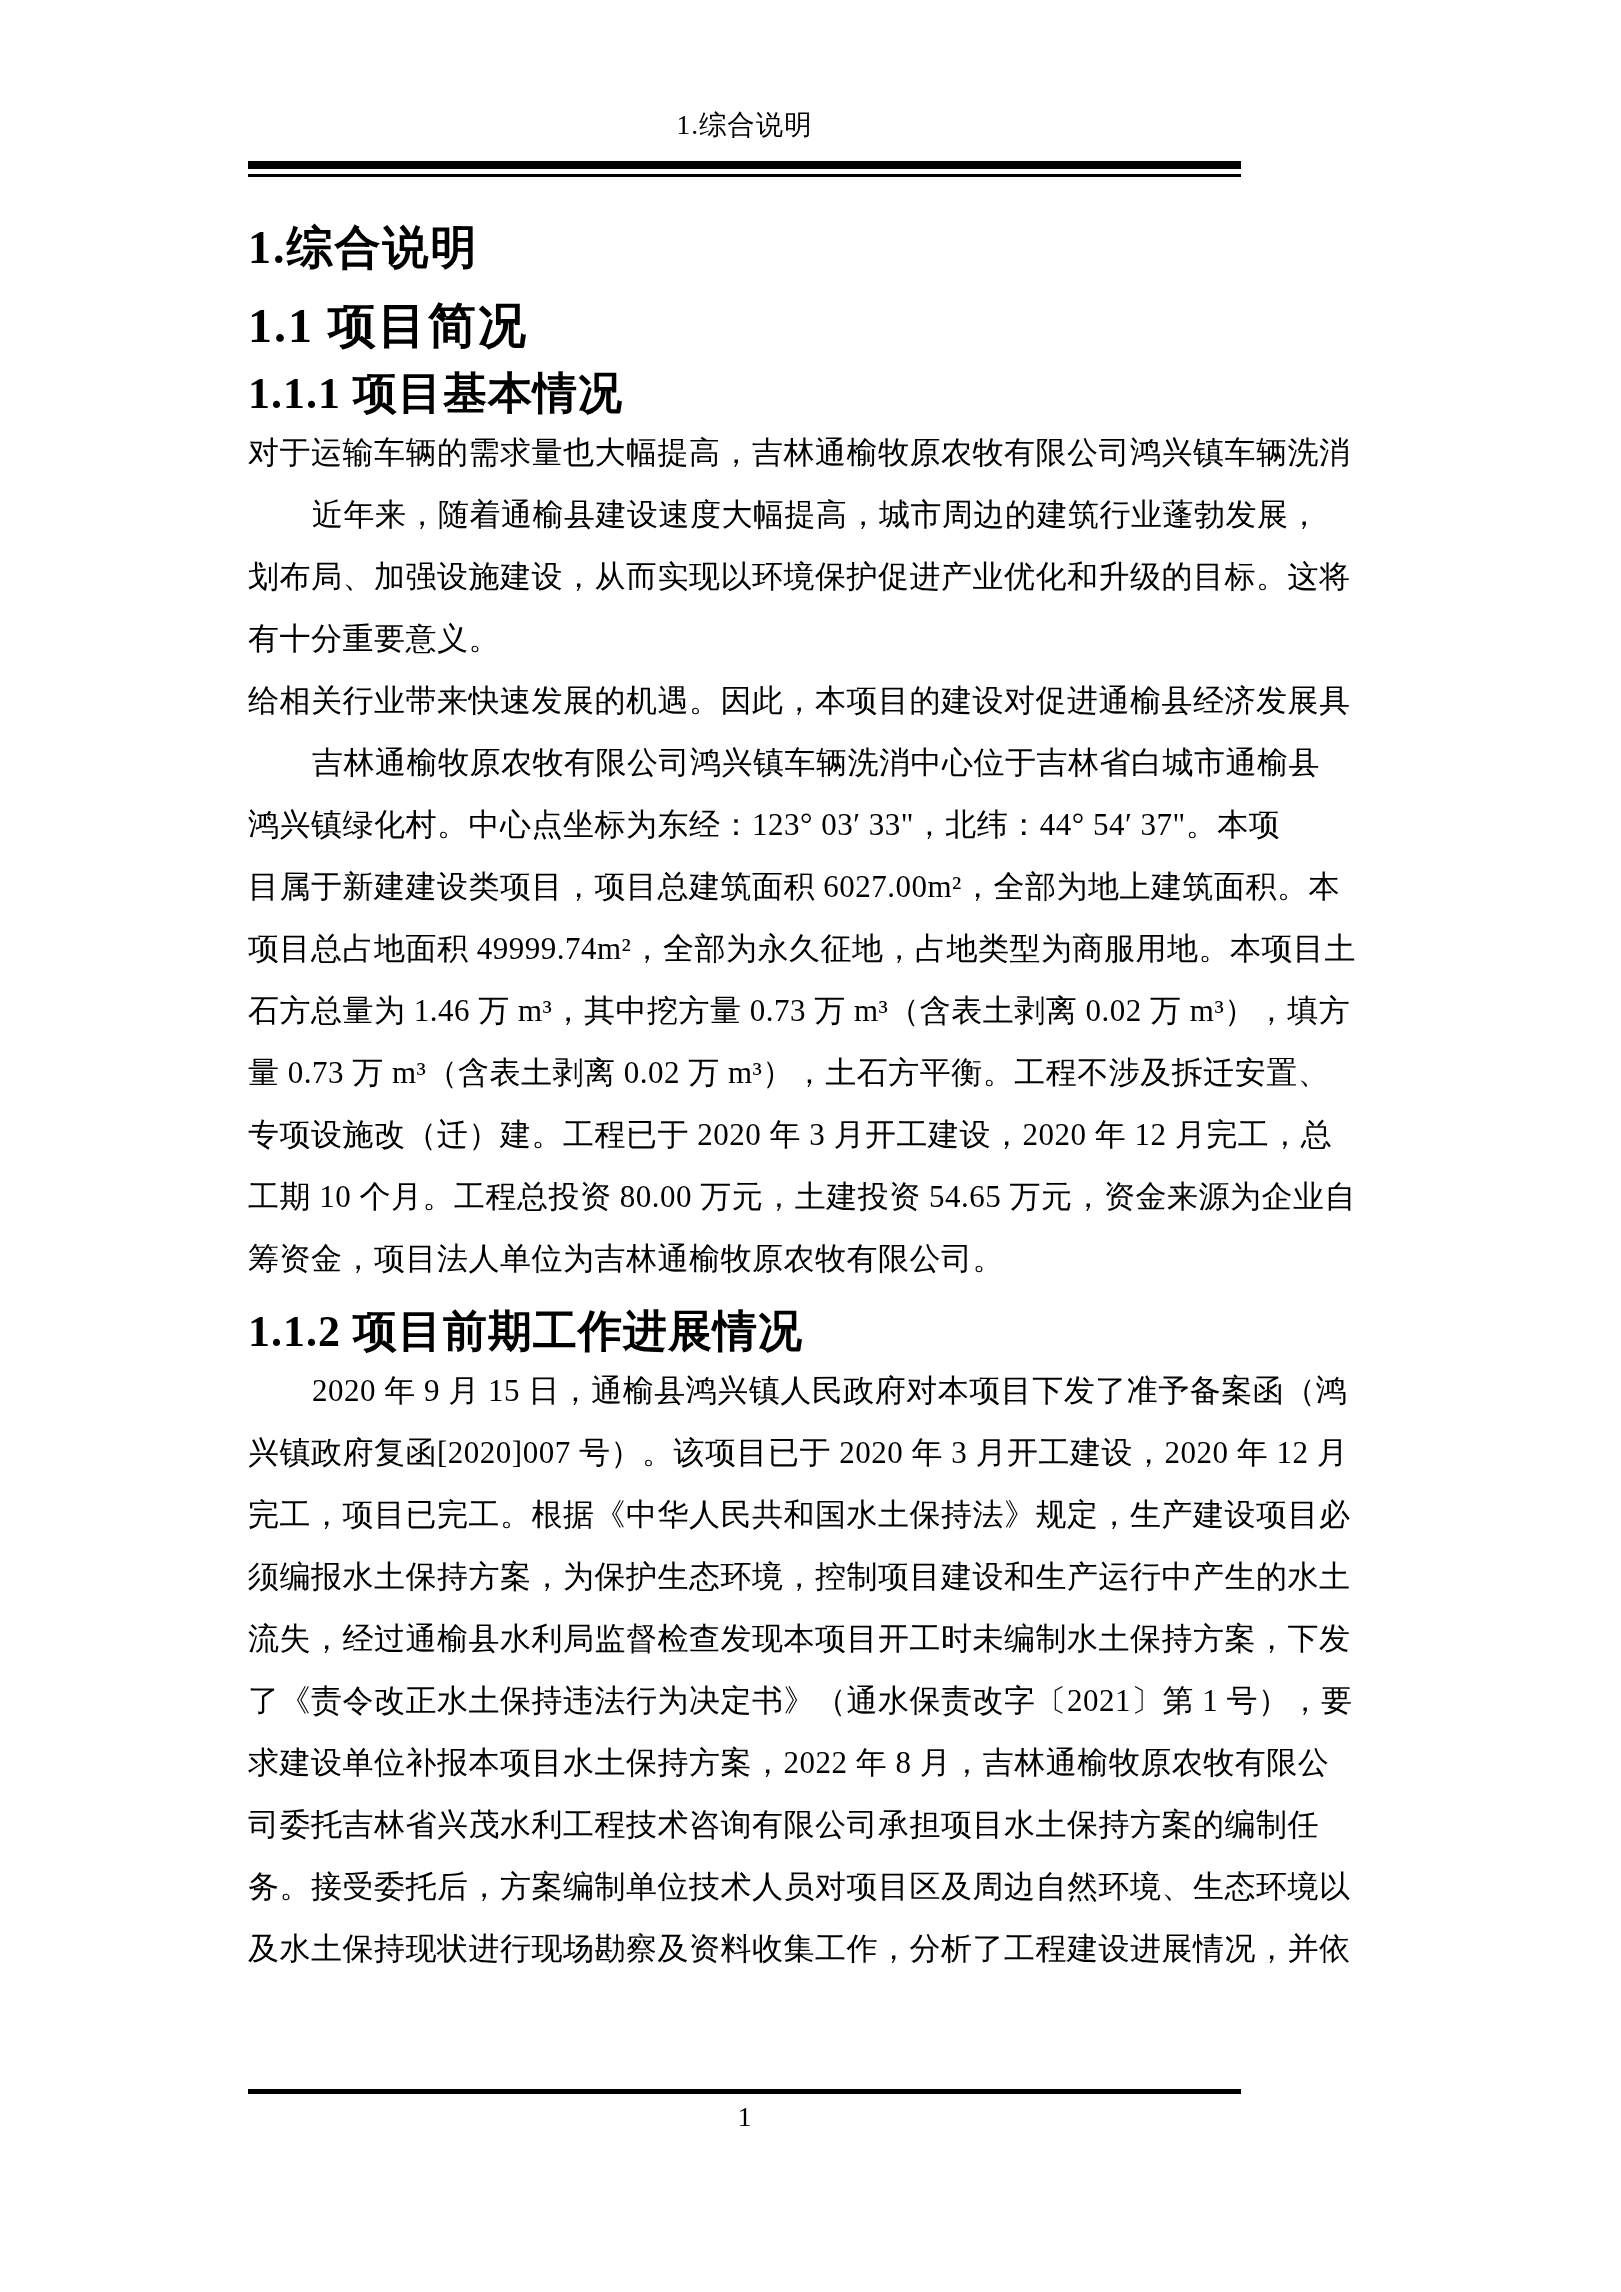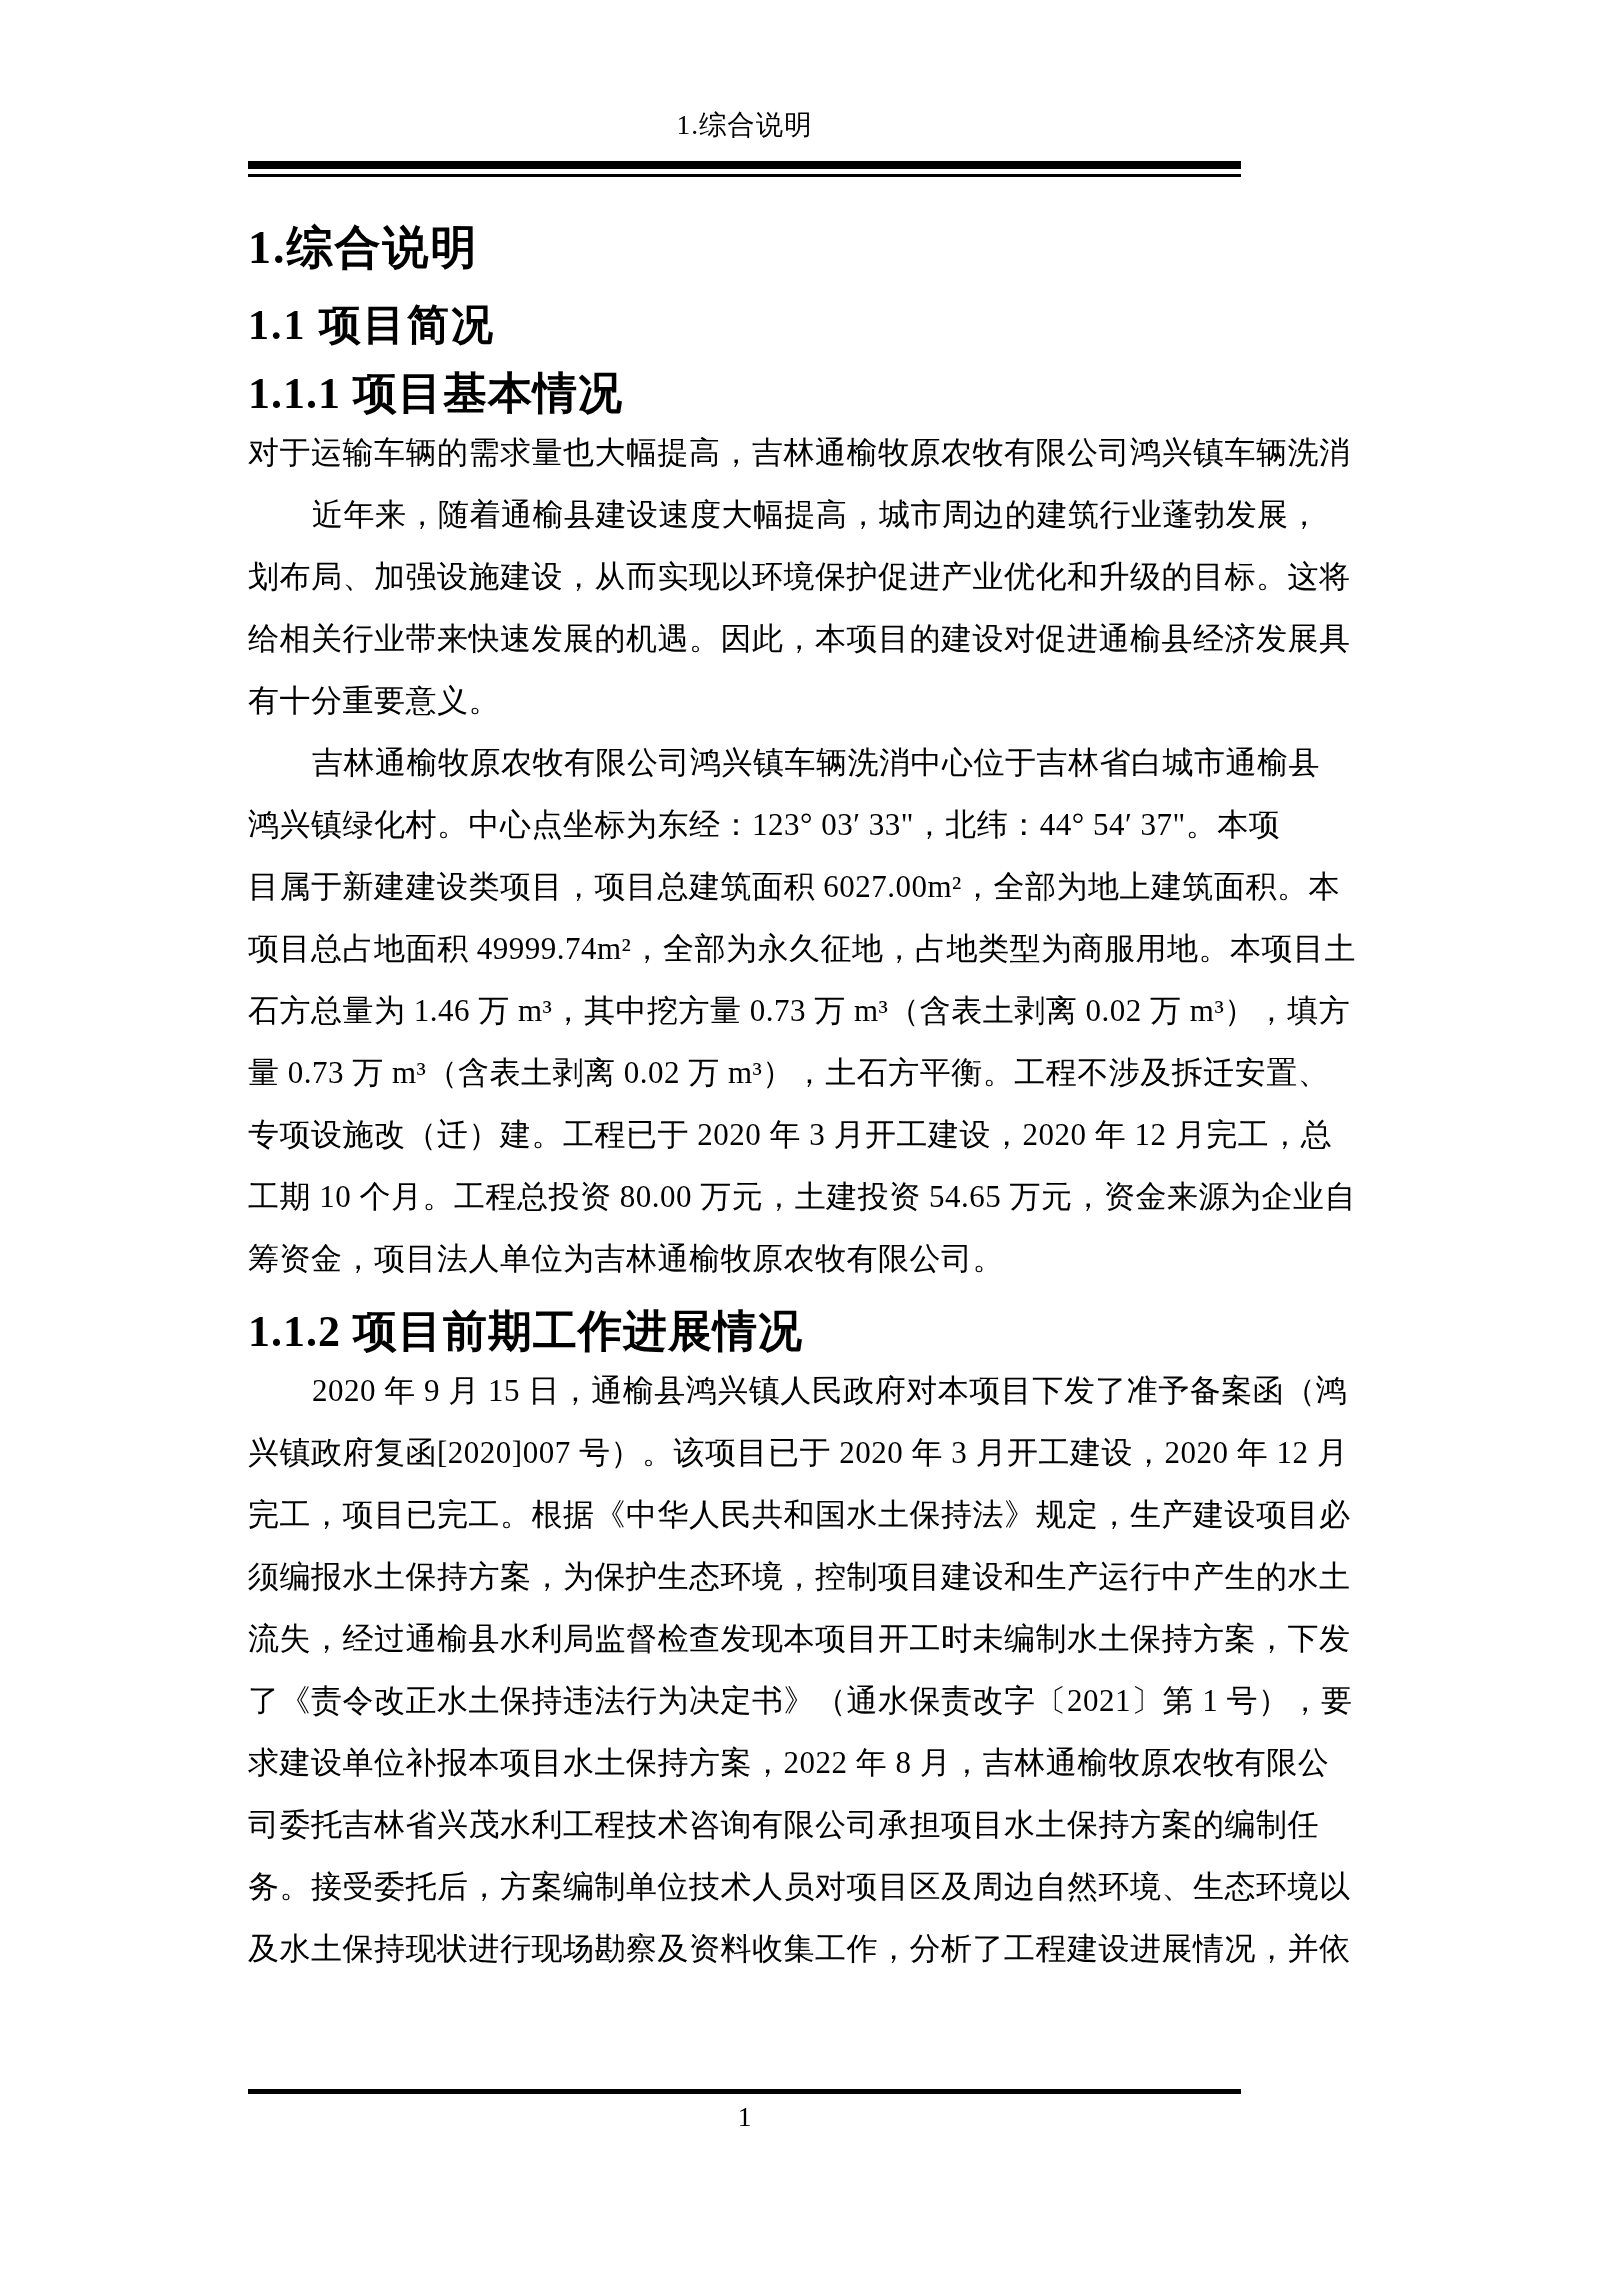--- a/index.html
+++ b/index.html
@@ -30,21 +30,21 @@
   .rule-thin  { height: 2.9px;  background: #000; }
 
   .h1 {
     font-size: 46px;
     font-weight: bold;
     line-height: 69px;
     margin-top: 36px;
     letter-spacing: 2px;
   }
   .h2 {
-    font-size: 42px;
+    font-size: 48px;
     font-weight: bold;
     line-height: 61px;
     margin-top: 12.7px;
     letter-spacing: 2px;
   }
   .h3 {
     font-size: 44px;
     font-weight: bold;
     line-height: 57px;
     margin-top: 8.8px;
@@ -99,22 +99,22 @@
     <div class="rule-thin"></div>
 
     <div>
         <div class="h1">1.综合说明</div>
         <div class="h2">1.1 项目简况</div>
         <div class="h3">1.1.1 项目基本情况</div>
         <div class="para">
           <div class="line">对于运输车辆的需求量也大幅提高，吉林通榆牧原农牧有限公司鸿兴镇车辆洗消</div>
           <div class="line first">近年来，随着通榆县建设速度大幅提高，城市周边的建筑行业蓬勃发展，</div>
           <div class="line">划布局、加强设施建设，从而实现以环境保护促进产业优化和升级的目标。这将</div>
+          <div class="line plain">有十分重要意义。</div>
           <div class="line">给相关行业带来快速发展的机遇。因此，本项目的建设对促进通榆县经济发展具</div>
-          <div class="line plain">有十分重要意义。</div>
         </div>
         <div class="para">
           <div class="line first">吉林通榆牧原农牧有限公司鸿兴镇车辆洗消中心位于吉林省白城市通榆县</div>
           <div class="line">鸿兴镇绿化村。中心点坐标为东经：123° 03′ 33"，北纬：44° 54′ 37"。本项</div>
           <div class="line">目属于新建建设类项目，项目总建筑面积 6027.00m²，全部为地上建筑面积。本</div>
           <div class="line">项目总占地面积 49999.74m²，全部为永久征地，占地类型为商服用地。本项目土</div>
           <div class="line">石方总量为 1.46 万 m³，其中挖方量 0.73 万 m³（含表土剥离 0.02 万 m³），填方</div>
           <div class="line">量 0.73 万 m³（含表土剥离 0.02 万 m³），土石方平衡。工程不涉及拆迁安置、</div>
           <div class="line">专项设施改（迁）建。工程已于 2020 年 3 月开工建设，2020 年 12 月完工，总</div>
           <div class="line">工期 10 个月。工程总投资 80.00 万元，土建投资 54.65 万元，资金来源为企业自</div>

